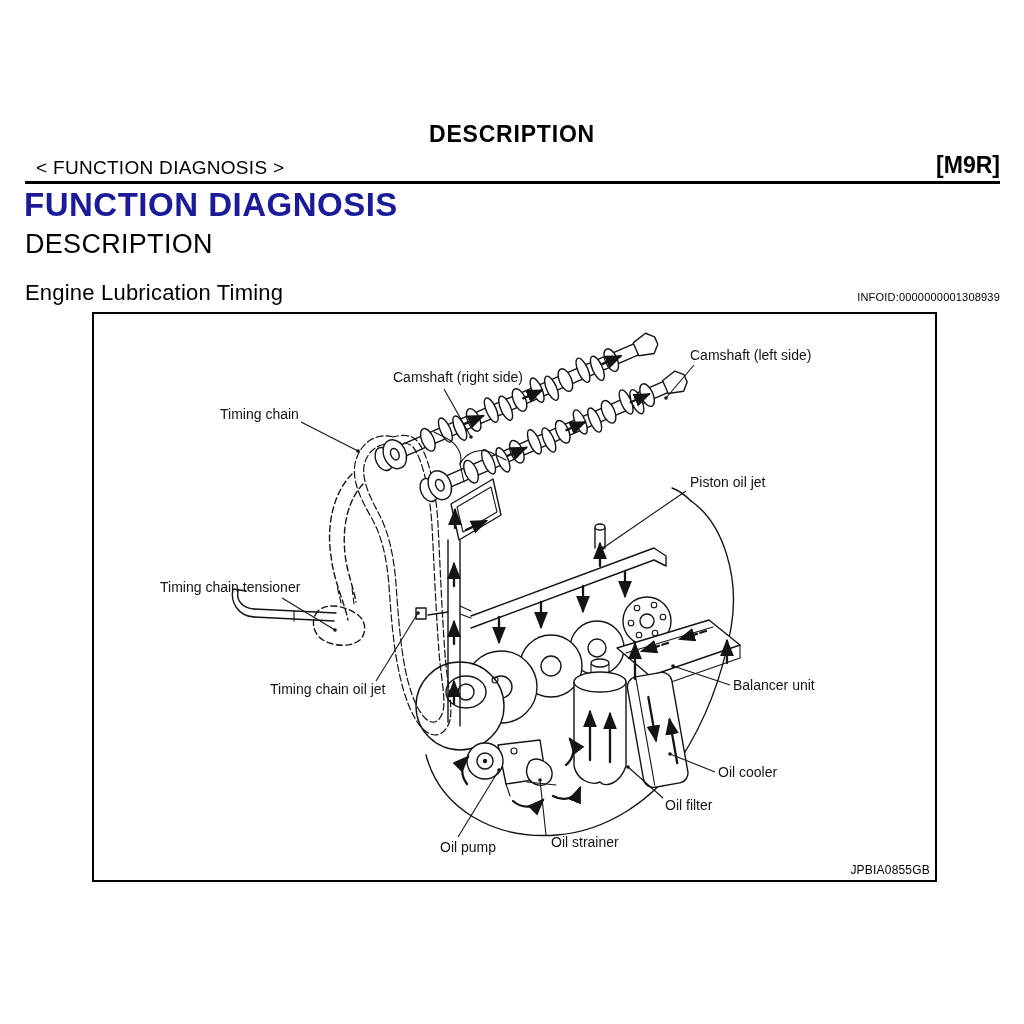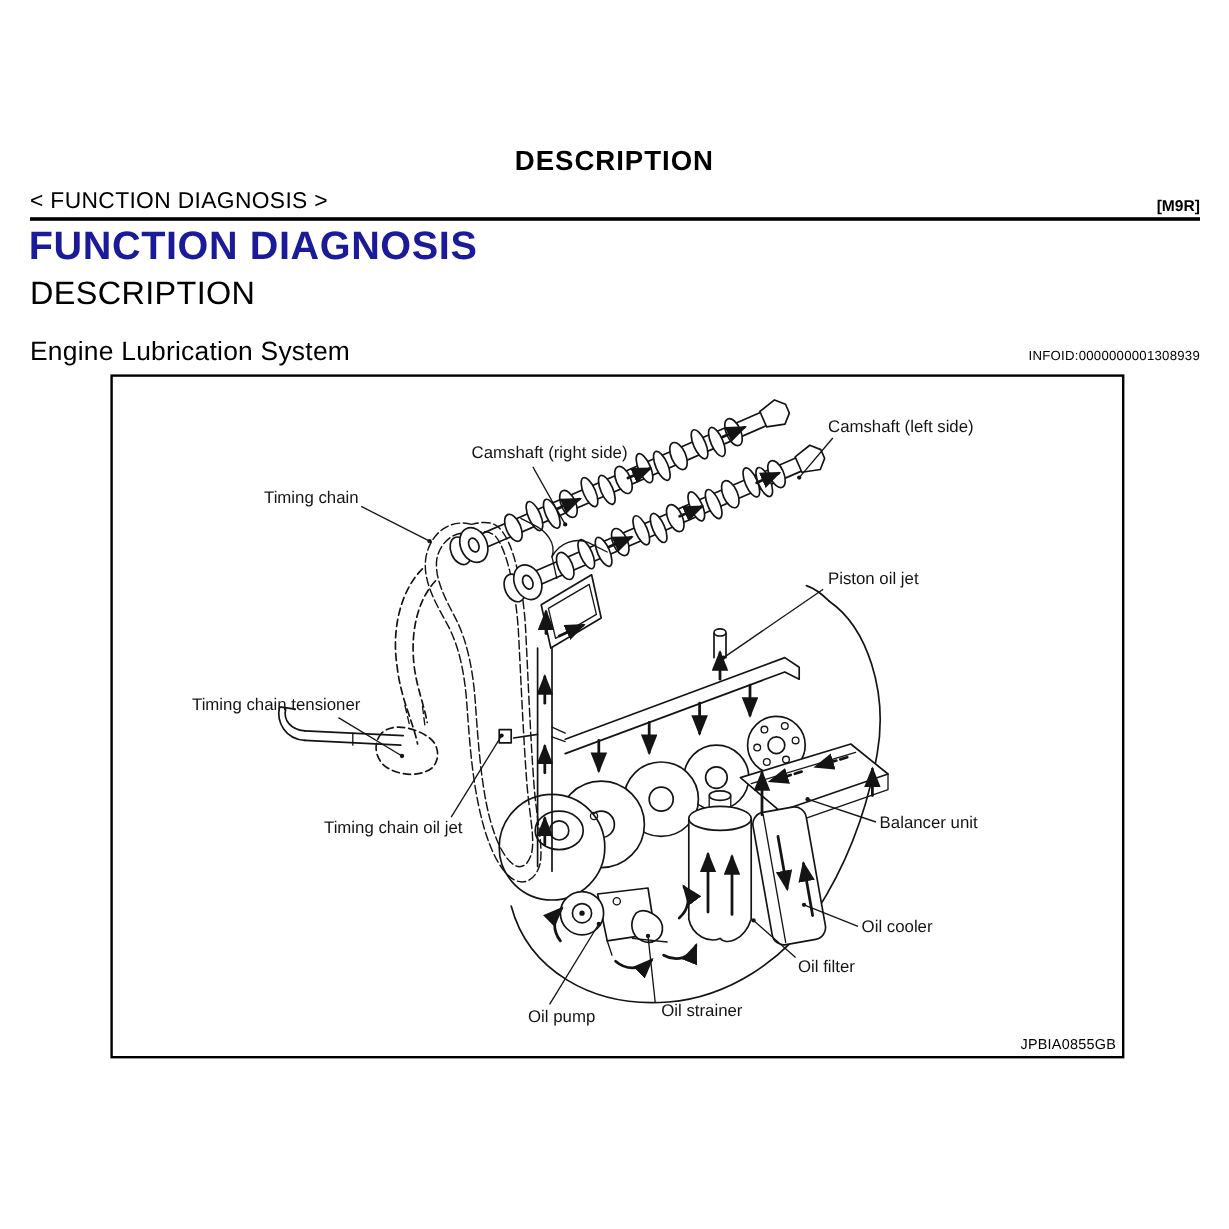--- a/index.html
+++ b/index.html
@@ -5,25 +5,25 @@
   html,body{margin:0;padding:0;}
   body{
     width:1024px;height:1024px;background:#ffffff;position:relative;
     font-family:"Liberation Sans", sans-serif;color:#000;overflow:hidden;
   }
   .page-title{
     position:absolute;top:121px;left:0;width:1024px;text-align:center;
     font-size:23px;font-weight:bold;letter-spacing:.8px;
   }
   .breadcrumb-row{
-    position:absolute;left:25px;right:24px;top:155px;height:24px;
+    position:absolute;left:36px;right:24px;top:155px;height:24px;
     display:flex;justify-content:space-between;align-items:flex-end;
   }
   .breadcrumb{font-size:19px;letter-spacing:.3px;}
-  .model-code{font-size:13px;font-weight:bold;}
+  .model-code{font-size:23px;font-weight:bold;}
   .rule{position:absolute;left:25px;right:24px;top:181px;height:3px;background:#000;}
   .chapter-title{position:absolute;left:24px;top:186px;font-size:33px;font-weight:bold;letter-spacing:.5px;}
   .section-title{position:absolute;left:25px;top:229px;font-size:27px;font-weight:normal;letter-spacing:.3px;}
   .topic-row{
     position:absolute;left:25px;right:24px;top:280px;height:26px;
     display:flex;justify-content:space-between;align-items:flex-end;
   }
   .topic-title{font-size:22px;letter-spacing:.2px;}
   .infoid{font-size:11px;padding-bottom:3px;letter-spacing:.2px;}
   .figure-frame{
@@ -60,21 +60,21 @@
   <span class="breadcrumb">&lt; FUNCTION DIAGNOSIS &gt;</span>
   <span class="model-code">[M9R]</span>
 </div>
 
 <div class="rule"></div>
 
 <div class="chapter-title" style="color: rgb(27, 27, 153);">FUNCTION DIAGNOSIS</div>
 <div class="section-title">DESCRIPTION</div>
 
 <div class="topic-row">
-  <span class="topic-title">Engine Lubrication System</span>
+  <span class="topic-title">Engine Lubrication Timing</span>
   <span class="infoid">INFOID:0000000001308939</span>
 </div>
 
 <div class="figure-frame">
   <svg width="841" height="566" viewBox="0 0 841 566" xmlns="http://www.w3.org/2000/svg">
     <defs>
       <marker id="ah" markerWidth="9" markerHeight="8" refX="6.5" refY="3" orient="auto">
         <path d="M0,0 L7.5,3 L0,6 Z" fill="#141414" stroke="none"></path>
       </marker>
     </defs>

